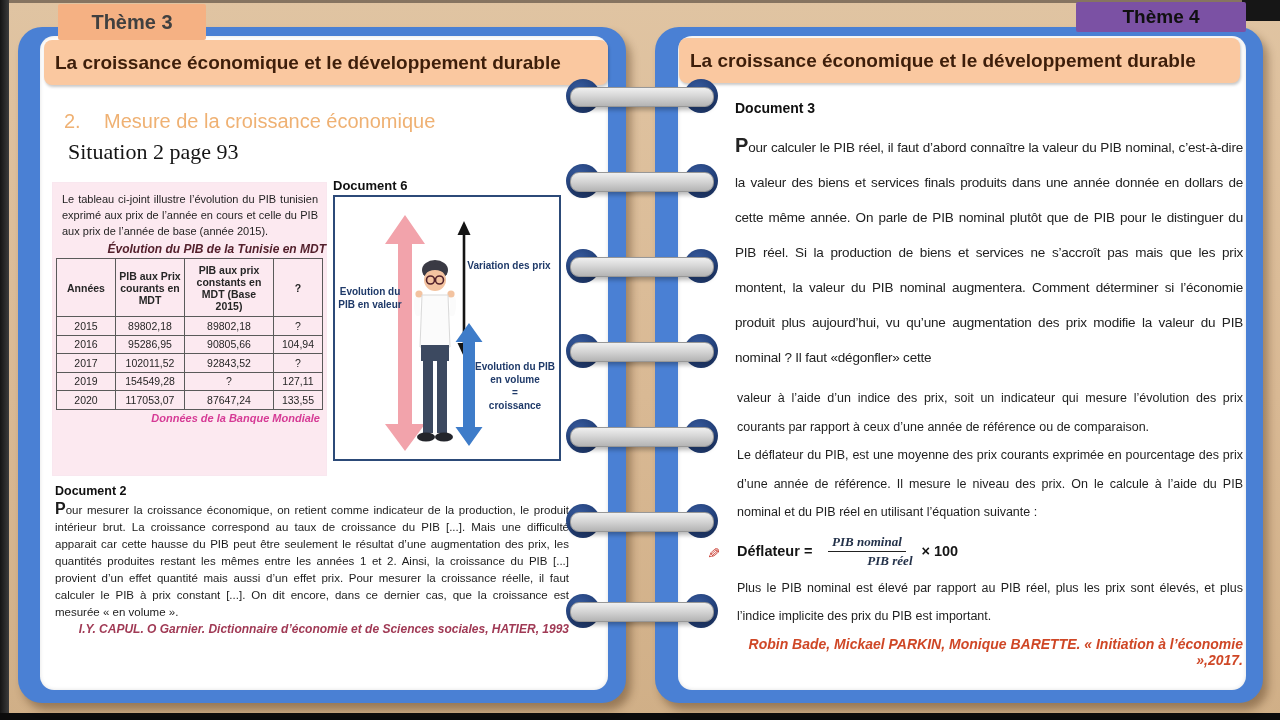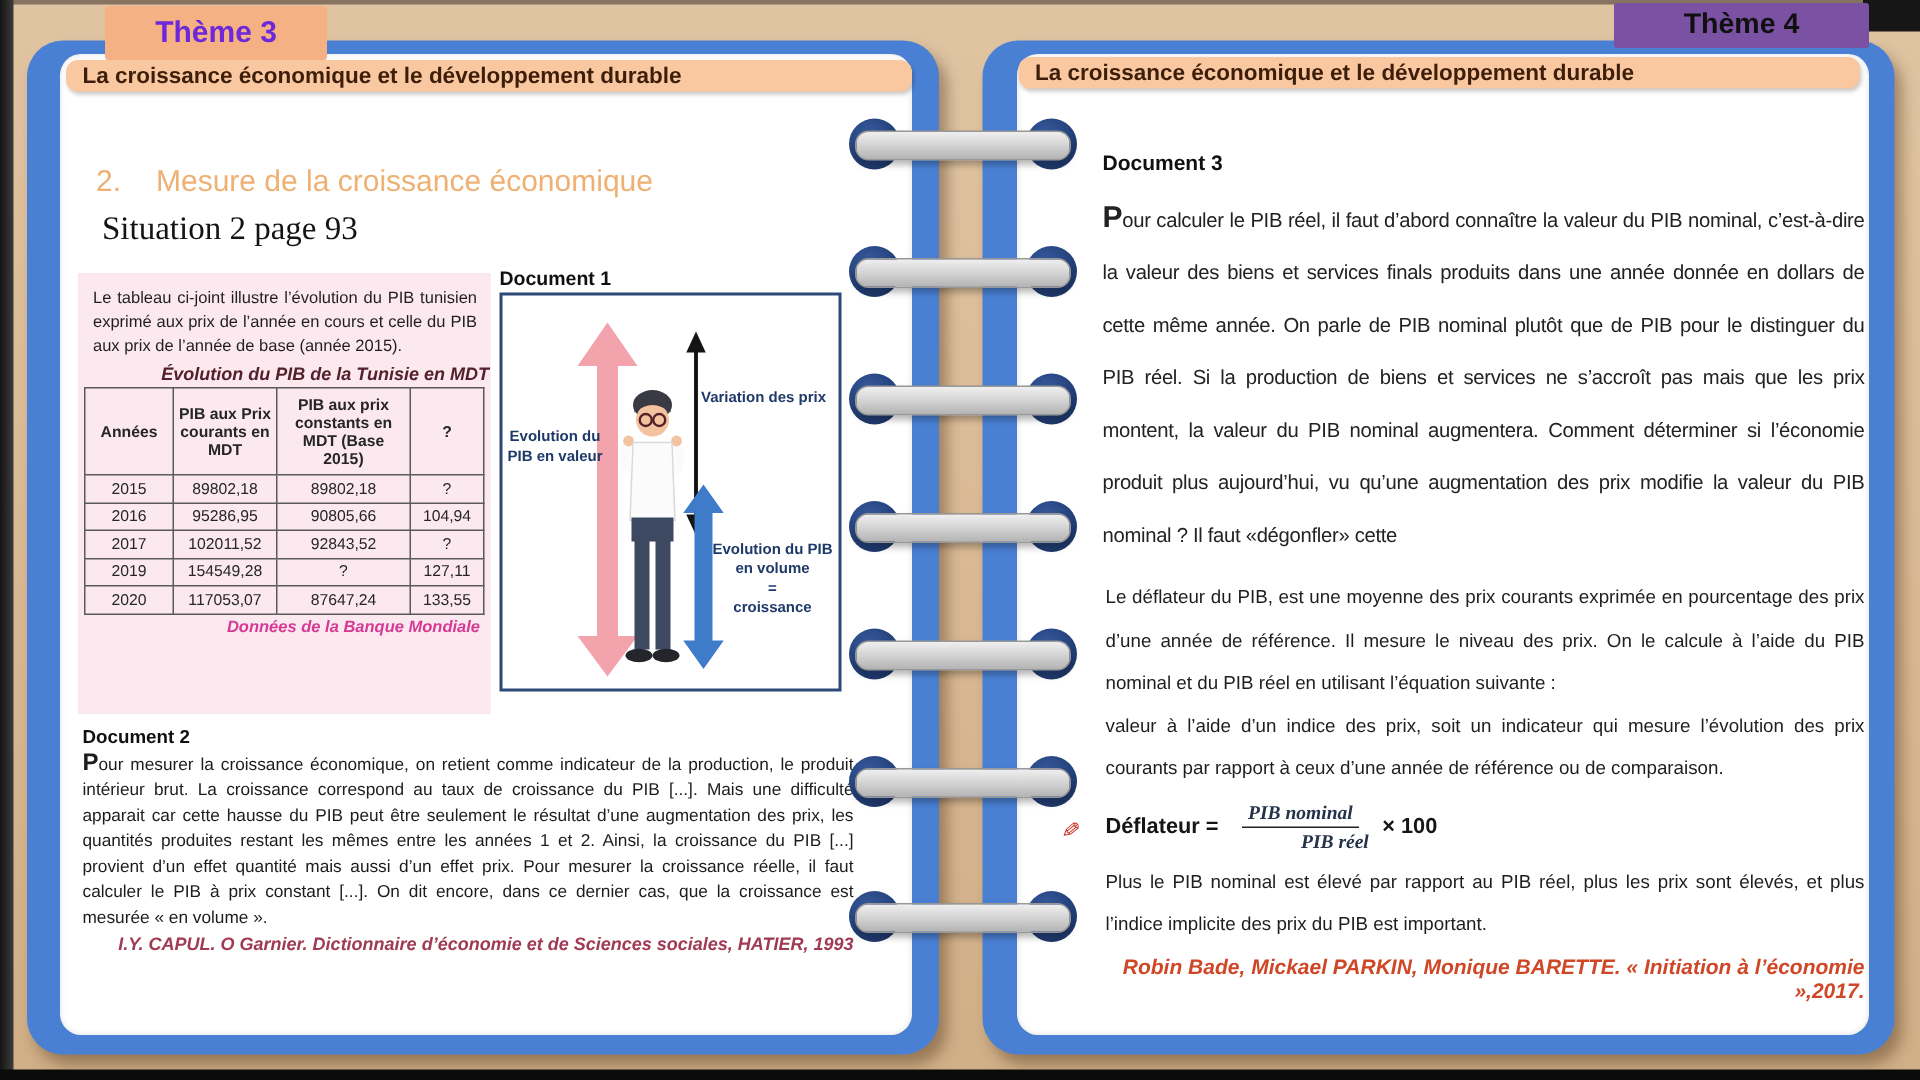--- a/index.html
+++ b/index.html
@@ -17,25 +17,25 @@
   .corner-tr{right:0;top:0;width:38px;height:21px;background:#161616;}
   
   .page-frame{background:var(--page_blue,#4a80d4);border-radius:24px;box-shadow:5px 7px 9px rgba(60,35,10,.38);}
   #left-frame{left:18px;top:27px;width:608px;height:676px;}
   #right-frame{left:655px;top:27px;width:608px;height:676px;}
   .page-white{position:absolute;background:#ffffff;border-radius:14px;box-shadow:inset 0 0 4px rgba(0,0,0,.12);}
   #left-frame .page-white{left:22px;right:18px;top:9px;bottom:13px;}
   #right-frame .page-white{left:23px;right:17px;top:9px;bottom:13px;}
   
   .tab{display:flex;align-items:center;justify-content:center;font-weight:bold;z-index:6;border-radius:2px;}
-  #tab-left{left:70px;top:4px;width:148px;height:36px;background:var(--tab_orange,#f5b183);color:#6d28d9;font-size:20px;}
+  #tab-left{left:58px;top:4px;width:148px;height:36px;background:var(--tab_orange,#f5b183);color:#404040;font-size:20px;}
   #tab-right{left:1076px;top:2px;width:170px;height:30px;background:var(--tab_purple,#7b51a4);color:#101010;font-size:19px;}
   
-  .title-bar{height:21px;background:var(--peach_bar,#fac8a0);border-radius:8px;display:flex;align-items:center;
-    padding-left:11px;font-size:15px;font-weight:600;color:#3d1e0a;z-index:5;box-shadow:1px 2px 3px rgba(0,0,0,.22);text-align:center;}
+  .title-bar{height:45px;background:var(--peach_bar,#fac8a0);border-radius:8px;display:flex;align-items:center;
+    padding-left:11px;font-size:19px;font-weight:600;color:#3d1e0a;z-index:5;box-shadow:1px 2px 3px rgba(0,0,0,.22);text-align:center;}
   #left-title{left:44px;top:40px;width:553px;}
   #right-title{left:679px;top:38px;width:550px;}
   
   #section-heading{left:64px;top:110px;color:var(--heading_orange,#efb173);font-size:20px;display:flex;z-index:4;}
   #section-heading .num{width:40px;}
   #subtitle{left:68px;top:139px;font-family:"Liberation Serif",serif;font-size:22px;color:#141414;z-index:4;}
   #pib-box{left:53px;top:183px;width:273px;height:292px;background:var(--pink_bg,#fce9f0);z-index:4;box-shadow:0 0 0 1px rgba(230,160,190,.25);}
   .pib-intro{padding:8px 8px 0 9px;font-size:11px;line-height:16px;text-align:justify;color:#1f1f1f;font-weight:500;}
   .pib-table-title{text-align:right;font-weight:bold;font-style:italic;font-size:12px;color:#53202c;margin-top:3px;}
   #pib-table{border-collapse:collapse;margin:2px auto 0;}
@@ -147,21 +147,21 @@
           <td>2020</td>
           <td>117053,07</td>
           <td>87647,24</td>
           <td>133,55</td>
         </tr>
       </tbody>
     </table>
     <div class="pib-source">Données de la Banque Mondiale</div>
   </div>
 
-  <div id="doc1-label" class="abs">Document 1</div>
+  <div id="doc1-label" class="abs">Document 6</div>
   <div id="doc1-box" class="abs">
     <svg width="224" height="262" viewBox="0 0 224 262">
 
       <polygon points="70,18 50,47 63,47 63,227 50,227 70,254 90,227 77,227 77,47 90,47" fill="#f2a3ab"></polygon>
 
       <line x1="129" y1="36" x2="129" y2="148" stroke="#141414" stroke-width="2.6"></line>
       <polygon points="129,24 122.5,38 135.5,38" fill="#141414"></polygon>
       <polygon points="129,160 122.5,146 135.5,146" fill="#141414"></polygon>
 
       <polygon points="134,126 120.5,145 128,145 128,230 120.5,230 134,249 147.5,230 140,230 140,145 147.5,145" fill="#3e7cc9"></polygon>
@@ -195,22 +195,22 @@
   </div>
 
   <div id="doc2-label" class="abs">Document 2</div>
   <div id="doc2-text" class="abs">Pour mesurer la croissance économique, on retient comme indicateur de la production, le produit intérieur brut. La croissance correspond au taux de croissance du PIB [...]. Mais une difficulté apparait car cette hausse du PIB peut être seulement le résultat d’une augmentation des prix, les quantités produites restant les mêmes entre les années 1 et 2. Ainsi, la croissance du PIB [...] provient d’un effet quantité mais aussi d’un effet prix. Pour mesurer la croissance réelle, il faut calculer le PIB à prix constant [...]. On dit encore, dans ce dernier cas, que la croissance est mesurée « en volume ».</div>
   <div id="doc2-cite" class="abs">I.Y. CAPUL. O Garnier. Dictionnaire d’économie et de Sciences sociales, HATIER, 1993</div>
 
   <div id="doc3-label" class="abs">Document 3</div>
   <div id="doc3-p1" class="abs">Pour calculer le PIB réel, il faut d’abord connaître la valeur du PIB nominal, c’est-à-dire la valeur des biens et services finals produits dans une année donnée en dollars de cette même année. On parle de PIB nominal plutôt que de PIB pour le distinguer du PIB réel. Si la production de biens et services ne s’accroît pas mais que les prix montent, la valeur du PIB nominal augmentera. Comment déterminer si l’économie produit plus aujourd’hui, vu qu’une augmentation des prix modifie la valeur du PIB nominal ? Il faut «dégonfler» cette</div>
 
   <div id="doc3-block2" class="abs">
+    <p>valeur à l’aide d’un indice des prix, soit un indicateur qui mesure l’évolution des prix courants par rapport à ceux d’une année de référence ou de comparaison.</p>
     <p>Le déflateur du PIB, est une moyenne des prix courants exprimée en pourcentage des prix d’une année de référence. Il mesure le niveau des prix. On le calcule à l’aide du PIB nominal et du PIB réel en utilisant l’équation suivante :</p>
-    <p>valeur à l’aide d’un indice des prix, soit un indicateur qui mesure l’évolution des prix courants par rapport à ceux d’une année de référence ou de comparaison.</p>
     <div class="formula-row">
       <span class="pencil">✎</span>
       <span>Déflateur =</span>
       <span class="fraction">
         <span class="num">PIB nominal</span>
         <span class="den">PIB réel</span>
       </span>
       <span>× 100</span>
     </div>
     <p>Plus le PIB nominal est élevé par rapport au PIB réel, plus les prix sont élevés, et plus l’indice implicite des prix du PIB est important.</p>

